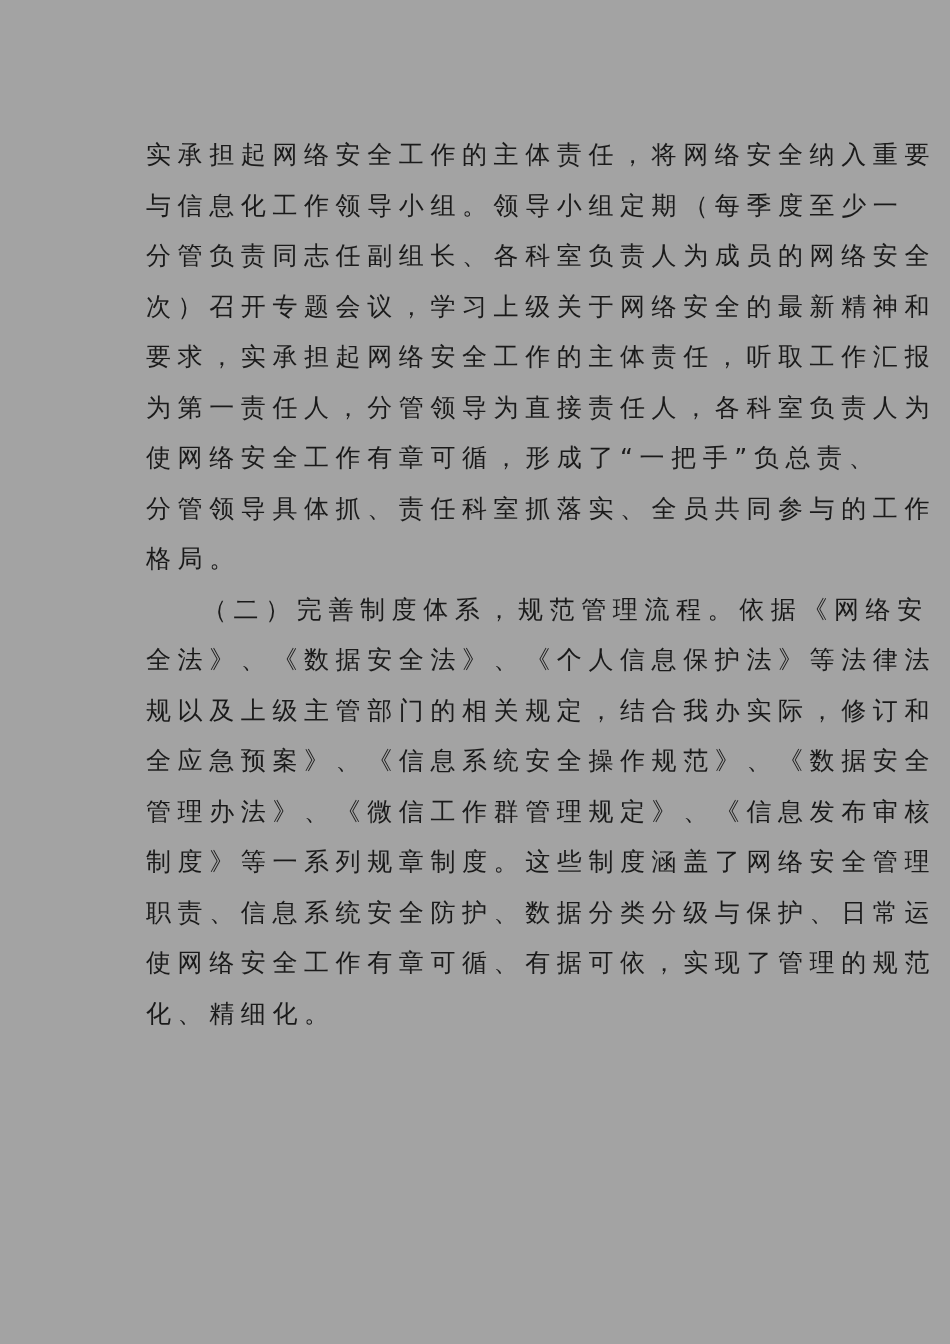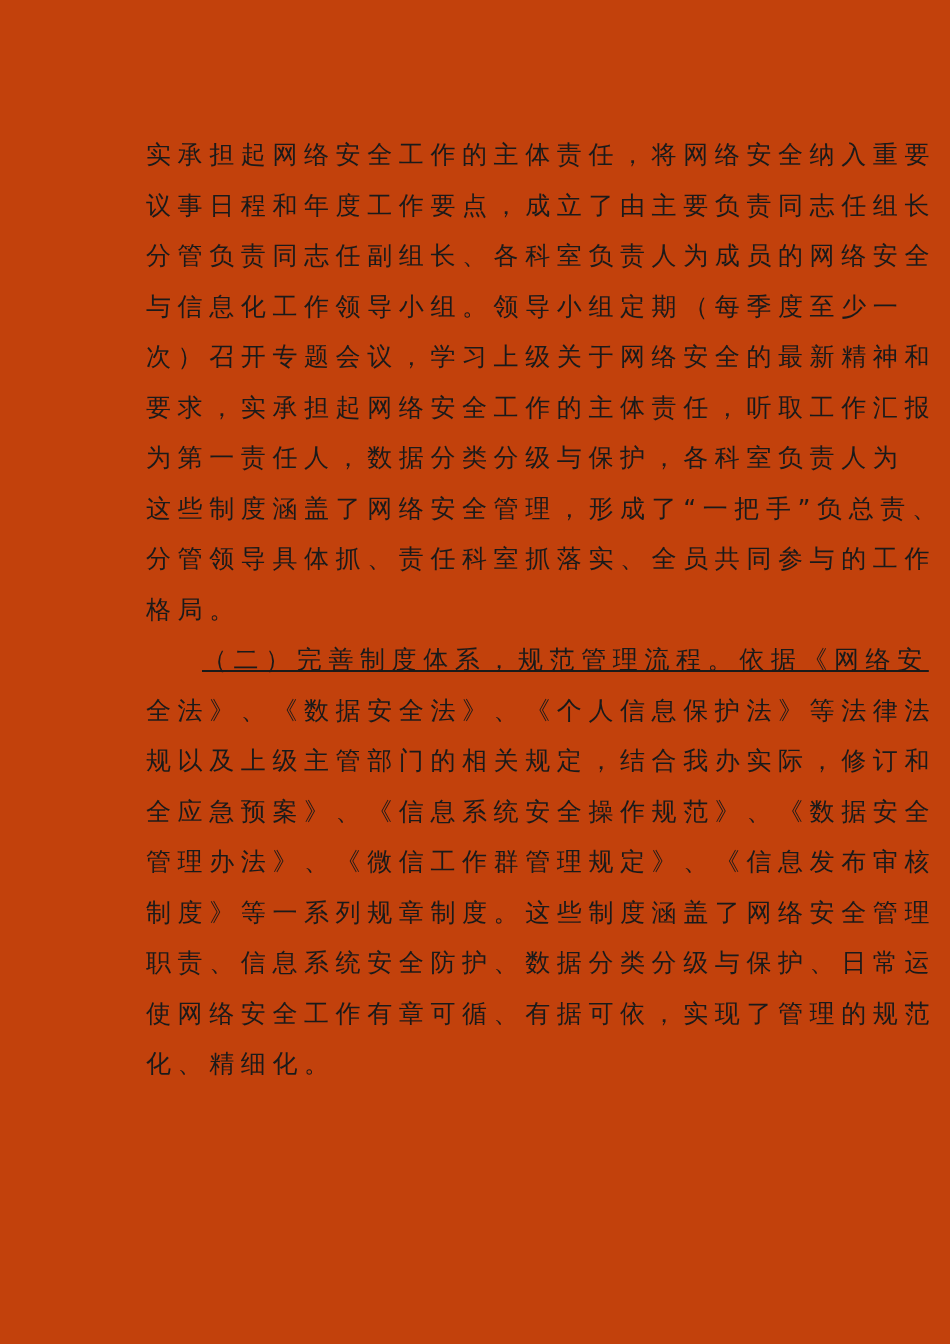--- a/index.html
+++ b/index.html
@@ -14,56 +14,54 @@
       overflow: hidden;
       font-family: "DejaVu Sans", sans-serif;
       color: #1a1a1a;
     }
     .page {
       position: absolute;
       left: 0;
       top: 0;
       width: 950px;
       height: 1344px;
-      background: #c2410c;
+      background: #a3a3a3;
     }
     .text-block {
       position: absolute;
       left: 146px;
       top: 130px;
       width: 670px;
     }
     .line {
       height: 50.5px;
       line-height: 50.5px;
       font-size: 25px;
       letter-spacing: 6.6px;
       white-space: nowrap;
       overflow: visible;
     }
     .line.indent {
       padding-left: 56px;
-      text-decoration: underline;
     }
   </style>
 </head>
 <body>
 
 <div class="page">
   <div class="text-block">
 
     <div class="paragraph">
       <div class="line">实承担起网络安全工作的主体责任，将网络安全纳入重要</div>
-      <div class="line">议事日程和年度工作要点，成立了由主要负责同志任组长</div>
+      <div class="line">与信息化工作领导小组。领导小组定期（每季度至少一</div>
       <div class="line">分管负责同志任副组长、各科室负责人为成员的网络安全</div>
-      <div class="line">与信息化工作领导小组。领导小组定期（每季度至少一</div>
       <div class="line">次）召开专题会议，学习上级关于网络安全的最新精神和</div>
       <div class="line">要求，实承担起网络安全工作的主体责任，听取工作汇报</div>
-      <div class="line">为第一责任人，数据分类分级与保护，各科室负责人为</div>
-      <div class="line">这些制度涵盖了网络安全管理，形成了“一把手”负总责、</div>
+      <div class="line">为第一责任人，分管领导为直接责任人，各科室负责人为</div>
+      <div class="line">使网络安全工作有章可循，形成了“一把手”负总责、</div>
       <div class="line">分管领导具体抓、责任科室抓落实、全员共同参与的工作</div>
       <div class="line">格局。</div>
     </div>
 
     <div class="paragraph">
       <div class="line indent">（二）完善制度体系，规范管理流程。依据《网络安</div>
       <div class="line">全法》、《数据安全法》、《个人信息保护法》等法律法</div>
       <div class="line">规以及上级主管部门的相关规定，结合我办实际，修订和</div>
       <div class="line">全应急预案》、《信息系统安全操作规范》、《数据安全</div>
       <div class="line">管理办法》、《微信工作群管理规定》、《信息发布审核</div>

